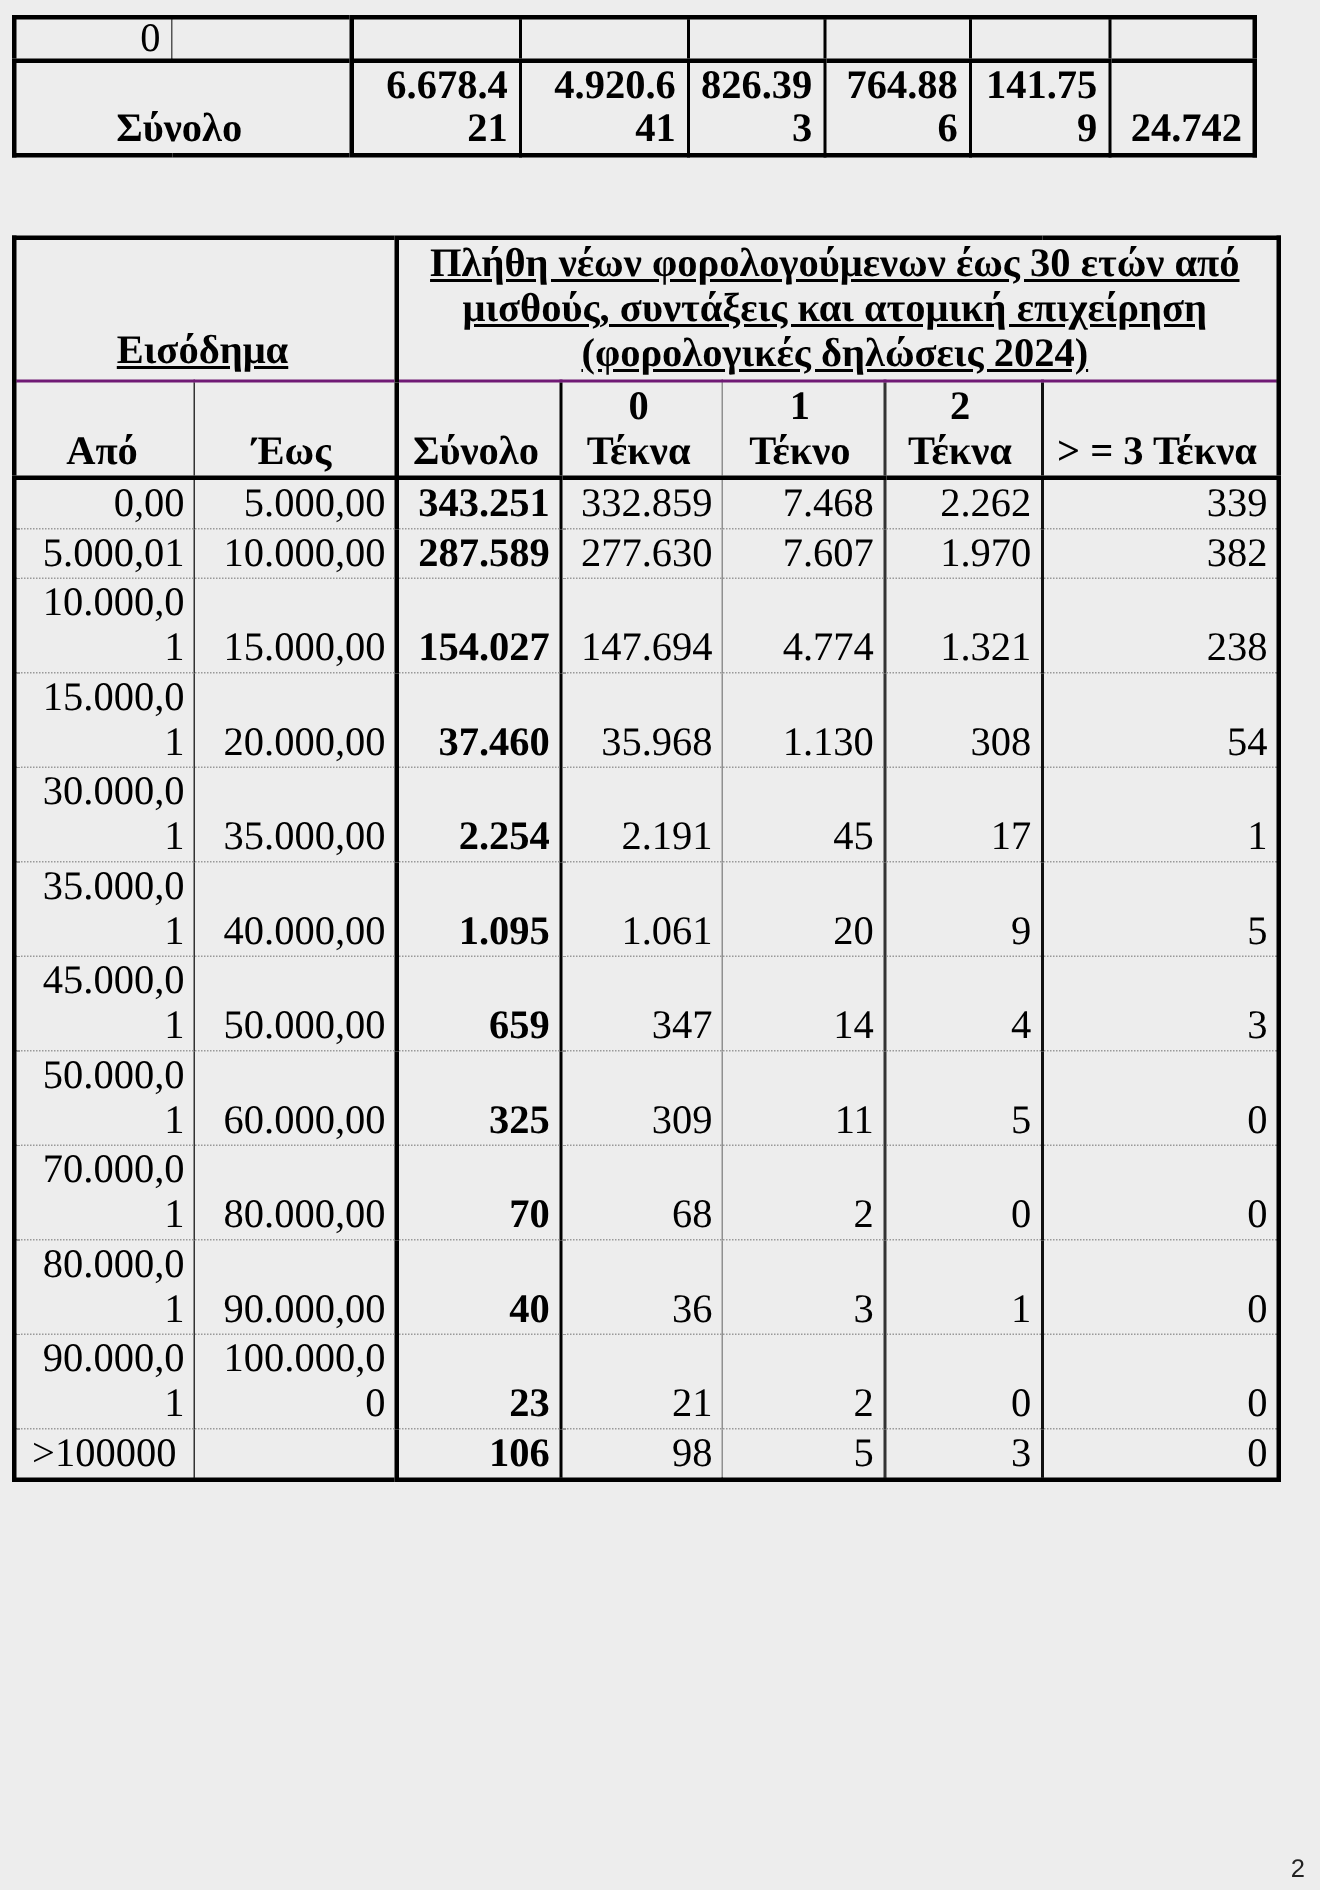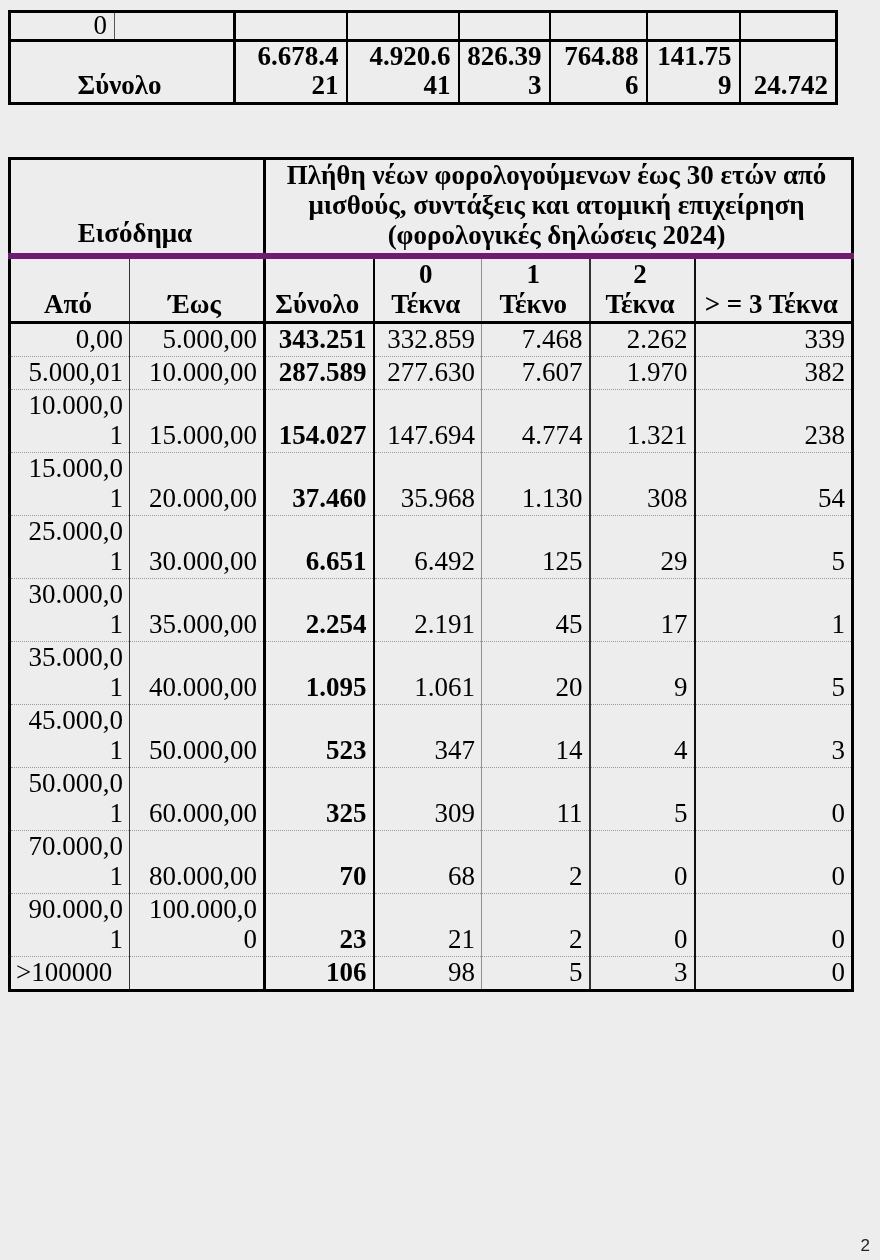--- a/index.html
+++ b/index.html
@@ -26,37 +26,37 @@
   .t1 .r0 .a { text-align: right; border-right: 1px solid #555; }
   .t1 .r0 .b { border-right: 3px solid #000; }
   .t1 .r1 td { border-top: 3px solid #000; height: 60px; }
   .t1 .lbl { text-align: center; font-weight: bold; border-right: 3px solid #000; }
   .t1 .v  { text-align: right; font-weight: bold; border-right: 2px solid #000; }
   .t1 .v.vlast { border-right: none; }
 
   
   .t2 { top: 157px; width: 843px; border: 3px solid #000; font-size: 27px; }
   .t2 td, .t2 th { padding: 0 6px 2px 2px; }
-  .t2 .h1 td { border-bottom: 6px solid #701a75; font-weight: bold; text-align: center; height: 90px; }
+  .t2 .h1 td { border-bottom: 2px solid #701a75; font-weight: bold; text-align: center; height: 90px; text-decoration: underline; }
   .t2 .inc { border-right: 3px solid #000; padding-bottom: 4px; }
   .t2 .ttl { line-height: 30px; white-space: pre-line; padding-bottom: 3px; }
   .t2 .h2 th {
     font-weight: bold; text-align: center; white-space: pre-line;
     line-height: 30px; border-bottom: 3px solid #000; padding-bottom: 2px; height: 62px;
   }
   .bc0 { border-right: 1px solid #333; }
   .bc1 { border-right: 3px solid #000; }
   .bc2 { border-right: 2px solid #000; }
   .bc3 { border-right: 1px solid #909090; }
   .bc4 { border-right: 2px solid #333; }
   .bc5 { border-right: 2px solid #111; }
   #income-rows td { text-align: right; line-height: 30px; white-space: pre-line; }
   #income-rows tr + tr td { border-top: 1px dotted #999; }
   #income-rows td.bold { font-weight: bold; }
-  #income-rows td.left { text-align: left; padding-left: 5px; margin-left: 28px; }
+  #income-rows td.left { text-align: center; padding-left: 5px; margin-left: 28px; }
 
   .pageno {
     position: absolute; right: 10px; bottom: 4px;
     font-family: "Liberation Sans", sans-serif;
     font-size: 17px; color: #222;
   }
 </style>
 </head>
 <body>
 
@@ -164,30 +164,20 @@
           <td class="bc0">15.000,0
 1</td>
           <td class="bc1">20.000,00</td>
           <td class="bc2 bold">37.460</td>
           <td class="bc3">35.968</td>
           <td class="bc4">1.130</td>
           <td class="bc5">308</td>
           <td>54</td>
         </tr>
         <tr>
-          <td class="bc0">25.000,0
-1</td>
-          <td class="bc1">30.000,00</td>
-          <td class="bc2 bold">6.651</td>
-          <td class="bc3">6.492</td>
-          <td class="bc4">125</td>
-          <td class="bc5">29</td>
-          <td>5</td>
-        </tr>
-        <tr>
           <td class="bc0">30.000,0
 1</td>
           <td class="bc1">35.000,00</td>
           <td class="bc2 bold">2.254</td>
           <td class="bc3">2.191</td>
           <td class="bc4">45</td>
           <td class="bc5">17</td>
           <td>1</td>
         </tr>
         <tr>
@@ -197,21 +187,21 @@
           <td class="bc2 bold">1.095</td>
           <td class="bc3">1.061</td>
           <td class="bc4">20</td>
           <td class="bc5">9</td>
           <td>5</td>
         </tr>
         <tr>
           <td class="bc0">45.000,0
 1</td>
           <td class="bc1">50.000,00</td>
-          <td class="bc2 bold">523</td>
+          <td class="bc2 bold">659</td>
           <td class="bc3">347</td>
           <td class="bc4">14</td>
           <td class="bc5">4</td>
           <td>3</td>
         </tr>
         <tr>
           <td class="bc0">50.000,0
 1</td>
           <td class="bc1">60.000,00</td>
           <td class="bc2 bold">325</td>
@@ -221,20 +211,30 @@
           <td>0</td>
         </tr>
         <tr>
           <td class="bc0">70.000,0
 1</td>
           <td class="bc1">80.000,00</td>
           <td class="bc2 bold">70</td>
           <td class="bc3">68</td>
           <td class="bc4">2</td>
           <td class="bc5">0</td>
+          <td>0</td>
+        </tr>
+        <tr>
+          <td class="bc0">80.000,0
+1</td>
+          <td class="bc1">90.000,00</td>
+          <td class="bc2 bold">40</td>
+          <td class="bc3">36</td>
+          <td class="bc4">3</td>
+          <td class="bc5">1</td>
           <td>0</td>
         </tr>
         <tr>
           <td class="bc0">90.000,0
 1</td>
           <td class="bc1">100.000,0
 0</td>
           <td class="bc2 bold">23</td>
           <td class="bc3">21</td>
           <td class="bc4">2</td>

